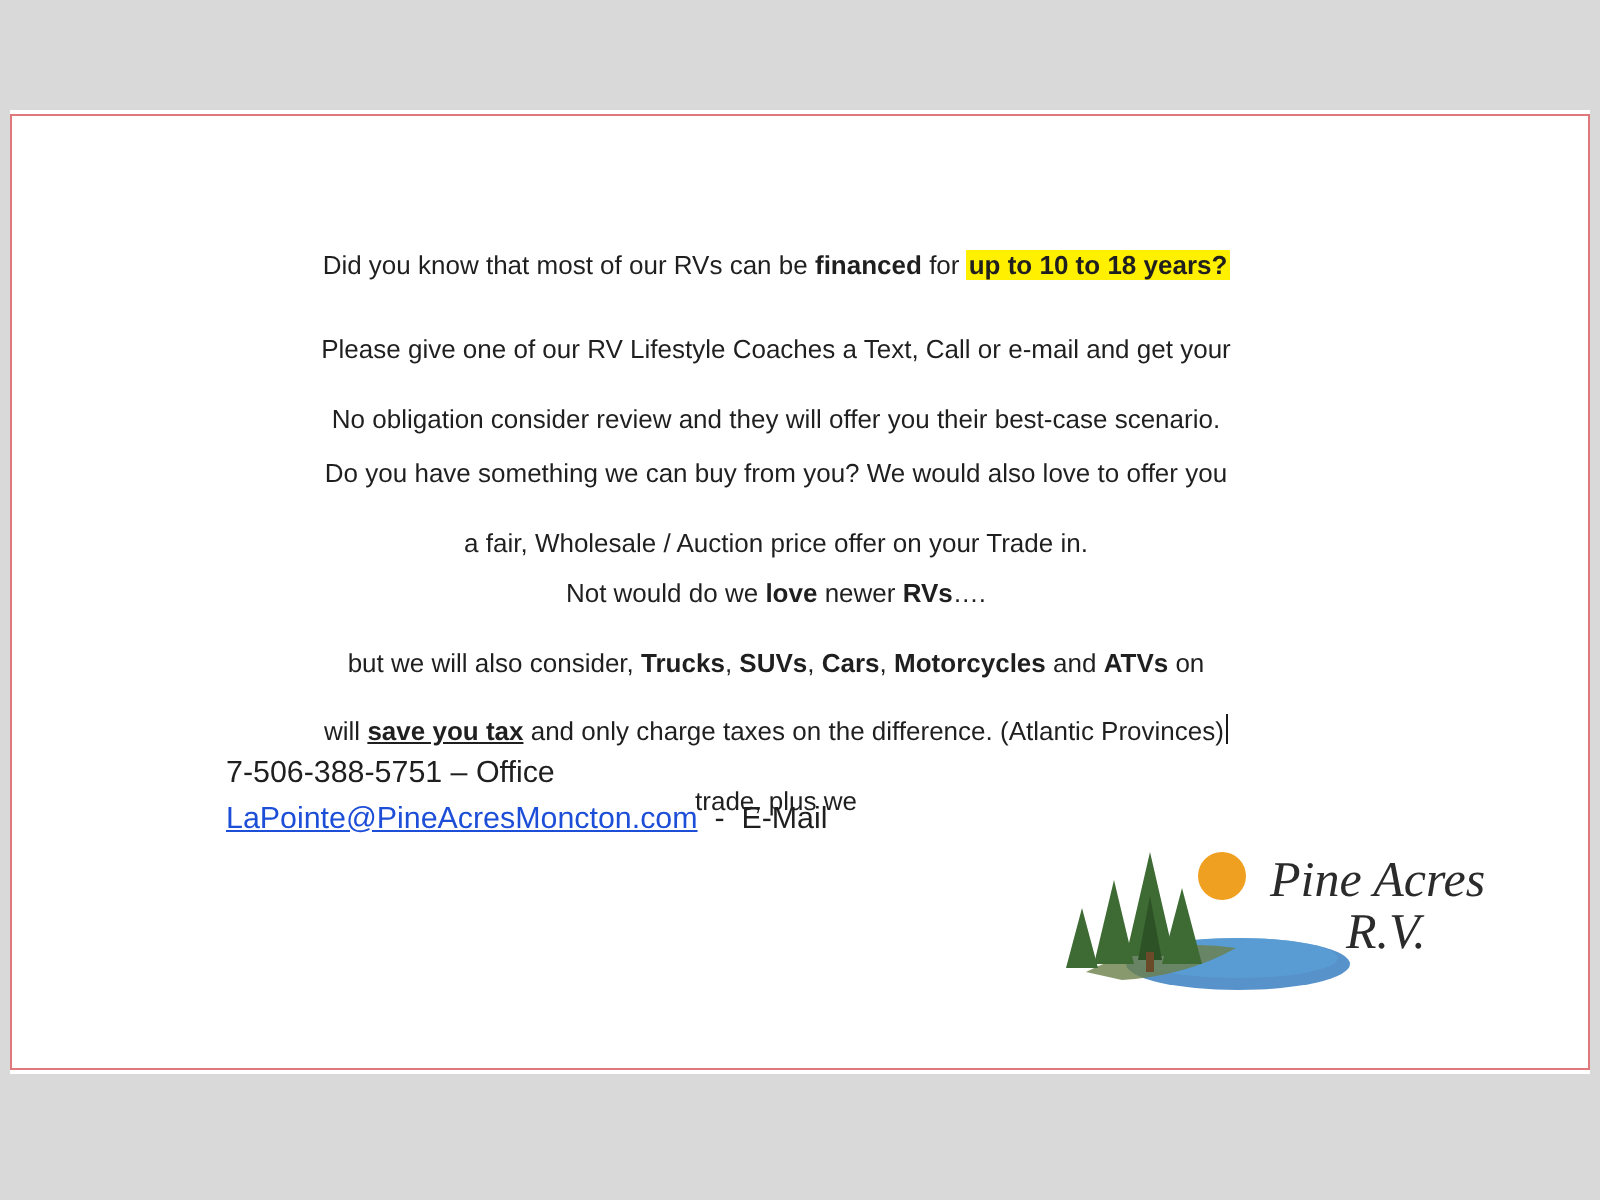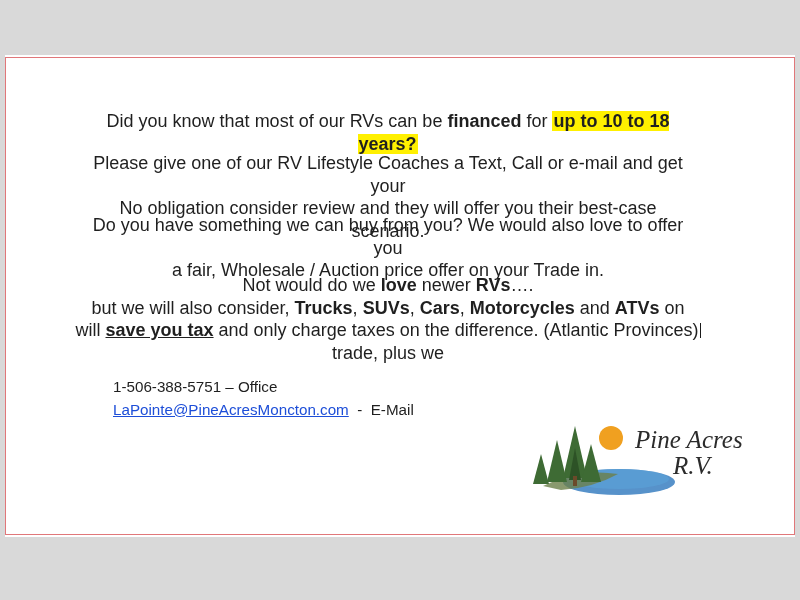--- a/index.html
+++ b/index.html
@@ -50,24 +50,24 @@
   .page {
     position: absolute;
     left: 31px;
     top: 58px;
     width: 712px;
     height: 476px;
     background: #ffffff;
     box-sizing: border-box;
   }
   .para {
-    font-size: 18px;
+    font-size: 13px;
     line-height: 22.5px;
     color: #1f1f1f;
-    margin: 0;
+    margin: 12px;
   }
   .center { text-align: center; }
   .bold { font-weight: bold; }
   .hl {
     background: #fff000;
     font-weight: bold;
     padding: 0 1px;
   }
   .uline { text-decoration: underline; }
   .block1 {
@@ -159,21 +159,21 @@
       <p class="para center"><span>Not would do we </span><span class="bold">love</span><span> newer </span><span class="bold">RVs</span><span>….</span></p>
 
       <p class="para center"><span>but we will also consider, </span><span class="bold">Trucks</span><span>, </span><span class="bold">SUVs</span><span>, </span><span class="bold">Cars</span><span>, </span><span class="bold">Motorcycles</span><span> and </span><span class="bold">ATVs</span><span> on</span></p>
 
       <p class="para center"><span>will </span><span class="bold uline">save you tax</span><span> and only charge taxes on the difference. (Atlantic Provinces)</span><span class="caret"></span></p>
 
       <p class="para center">trade, plus we</p>
     </div>
 
     <div class="contact">
-      <div class="contact-line">1-506-388-5751 – Office</div>
+      <div class="contact-line">7-506-388-5751 – Office</div>
       <div class="contact-line"><a class="email-link" href="#">LaPointe@PineAcresMoncton.com</a><span>  </span><span>-  E-Mail</span></div>
     </div>
 
     <div class="logo">
       <svg width="220" height="90" viewBox="0 0 220 90" xmlns="http://www.w3.org/2000/svg">
 
         <ellipse cx="96" cy="74" rx="56" ry="13" fill="#3a7fc1" opacity="0.85"></ellipse>
         <ellipse cx="96" cy="71" rx="50" ry="10" fill="#5a9fd4" opacity="0.8"></ellipse>
 
         <path d="M20 78 Q55 60 95 66 Q70 80 38 82 Z" fill="#6b7f4a" opacity="0.8"></path>

